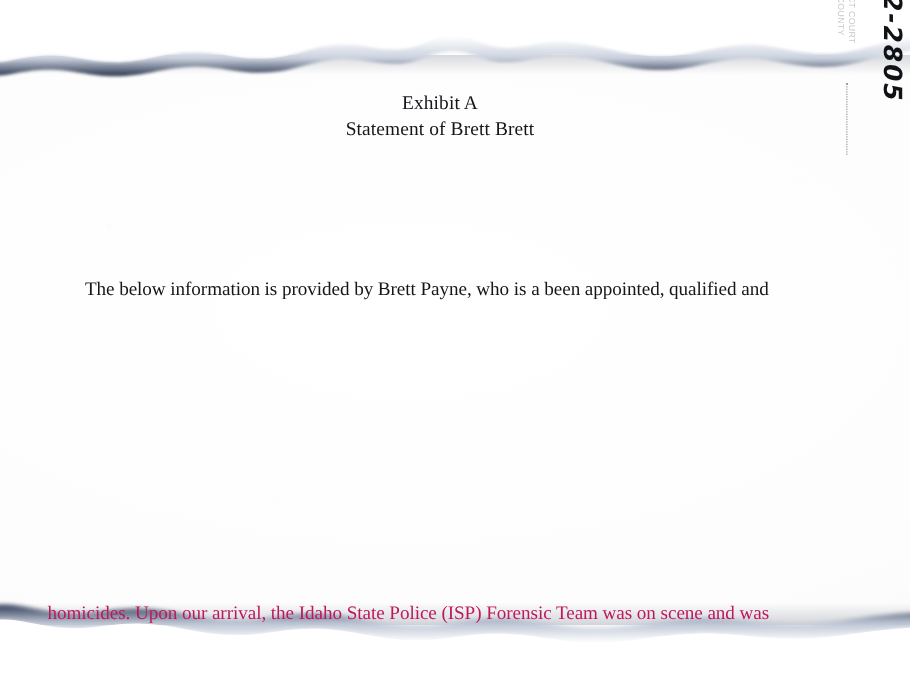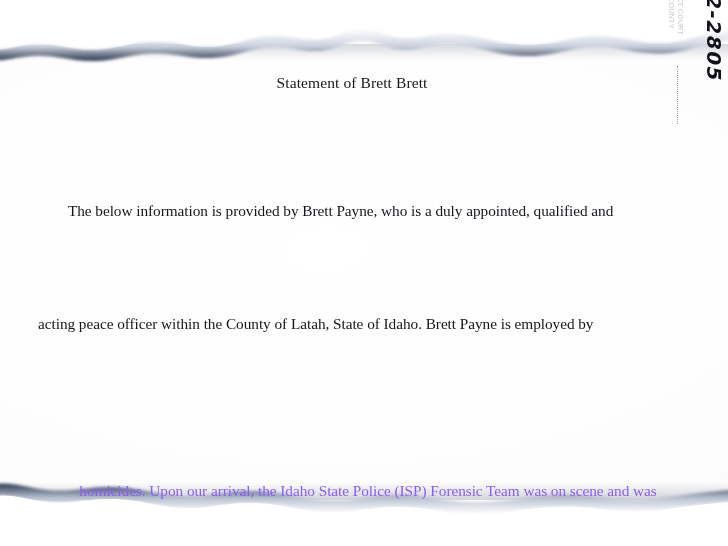--- a/index.html
+++ b/index.html
@@ -96,23 +96,22 @@
 
   
   .clipped-line {
     position: absolute;
     left: 38px;
     top: 481px;
     width: 660px;
     font-size: 15.3px;
     line-height: 20px;
     white-space: pre;
-    color: #8b5cf6;
+    color: #be185d;
     letter-spacing: -0.05px;
-    text-align: center;
   }
 
   
   .case-number {
     position: absolute;
     right: 2px;
     top: 56px;
     width: 150px;
     transform: rotate(90deg);
     transform-origin: 100% 0;
@@ -288,26 +287,26 @@
                  C512,40 528,34 560,33
                  C592,32 608,37 640,37
                  C672,37 690,31 736,28
                  V72 H0 Z" fill="#ffffff"></path>
       </svg>
     </div>
 
     <div class="doc">
 
       <div class="heading">
+        <span class="hline">Exhibit A</span>
         <span class="hline">Statement of Brett Brett</span>
       </div>
 
       <div class="para p1">
-        <span class="tline">        The below information is provided by Brett Payne, who is a duly appointed, qualified and</span>
-        <span class="tline">acting peace officer within the County of Latah, State of Idaho. Brett Payne is employed by</span>
+        <span class="tline">        The below information is provided by Brett Payne, who is a been appointed, qualified and</span>
         
         
       </div>
 
     </div>
 
     <div class="clipped-line">homicides. Upon our arrival, the Idaho State Police (ISP) Forensic Team was on scene and was</div>
 
     <div class="stamp-rule"></div>
 

